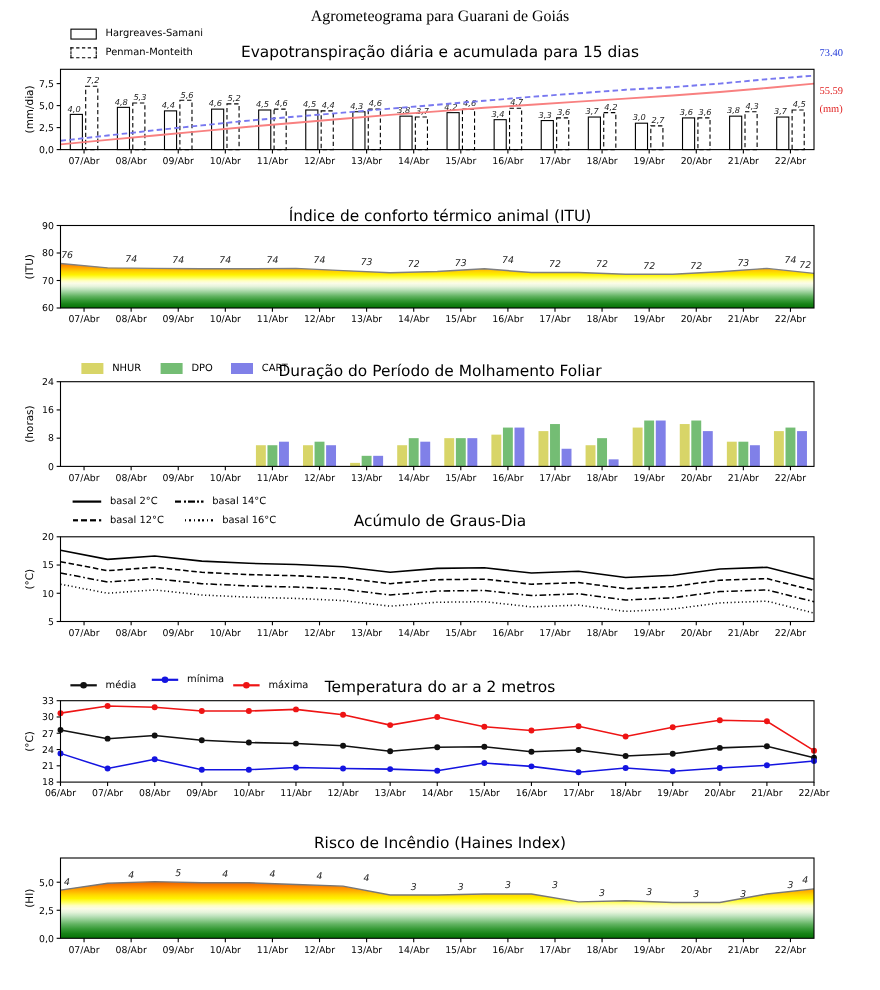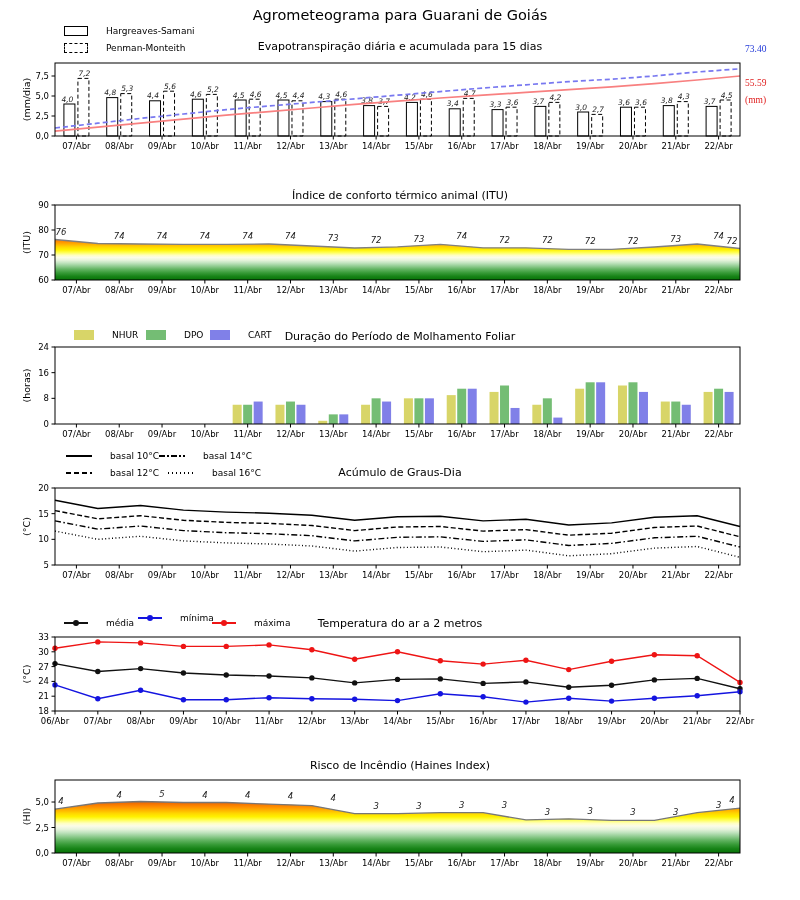--- a/index.html
+++ b/index.html
@@ -1,22 +1,22 @@
 <!DOCTYPE html>
 <html><head>
 <meta charset="utf-8">
 <style>
   html,body{margin:0;padding:0;background:#fff;}
   body{width:800px;height:900px;position:relative;overflow:hidden;
        font-family:"DejaVu Sans","Liberation Sans",sans-serif;color:#000;}
   #plots{position:absolute;left:0;top:0;}
   .main-title{position:absolute;left:0;top:7px;width:800px;text-align:center;
-              font-size:14.5px;}
-  .ct{position:absolute;left:0;width:800px;text-align:center;font-size:11px;}
-  .legend{position:absolute;display:flex;align-items:center;gap:18px;
+              font-size:14.5px;font-family:Liberation Serif, serif;}
+  .ct{position:absolute;left:0;width:800px;text-align:center;font-size:14px;}
+  .legend{position:absolute;display:flex;align-items:center;gap:8px;
           font-size:9px;white-space:nowrap;text-align:right;}
   .etbox{display:inline-block;width:22px;height:8px;border:1.2px solid #000;background:#fff;}
   .etbox.dashed{border-style:dashed;}
   .sw{display:inline-block;width:20px;height:10px;}
   .ls{display:inline-block;width:26px;height:2px;background:#000;}
   .ls.dashed{background:repeating-linear-gradient(90deg,#000 0 5px,transparent 5px 8px);}
   .ls.dashdot{background:repeating-linear-gradient(90deg,#000 0 6px,transparent 6px 8px,#000 8px 10px,transparent 10px 12px);}
   .ls.dotted{background:repeating-linear-gradient(90deg,#000 0 1.5px,transparent 1.5px 4px);}
   .mline{position:relative;display:inline-block;width:24px;height:2px;}
   .mline .dot{position:absolute;left:50%;top:50%;width:6px;height:6px;
@@ -565,21 +565,21 @@
   <span class="sw" style="background: rgb(116, 189, 116);"></span>
   <span>DPO</span>
 </div>
 <div class="legend" style="left:210px;top:330px">
   <span class="sw" style="background: rgb(128, 128, 232);"></span>
   <span>CART</span>
 </div>
 
 <div class="legend" style="left:66px;top:451px">
   <span class="ls"></span>
-  <span>basal 10°C</span>
+  <span>basal 2°C</span>
 </div>
 <div class="legend" style="left:66px;top:468px">
   <span class="ls dashed"></span>
   <span>basal 12°C</span>
 </div>
 <div class="legend" style="left:159px;top:451px">
   <span class="ls dashdot"></span>
   <span>basal 14°C</span>
 </div>
 <div class="legend" style="left:168px;top:468px">

